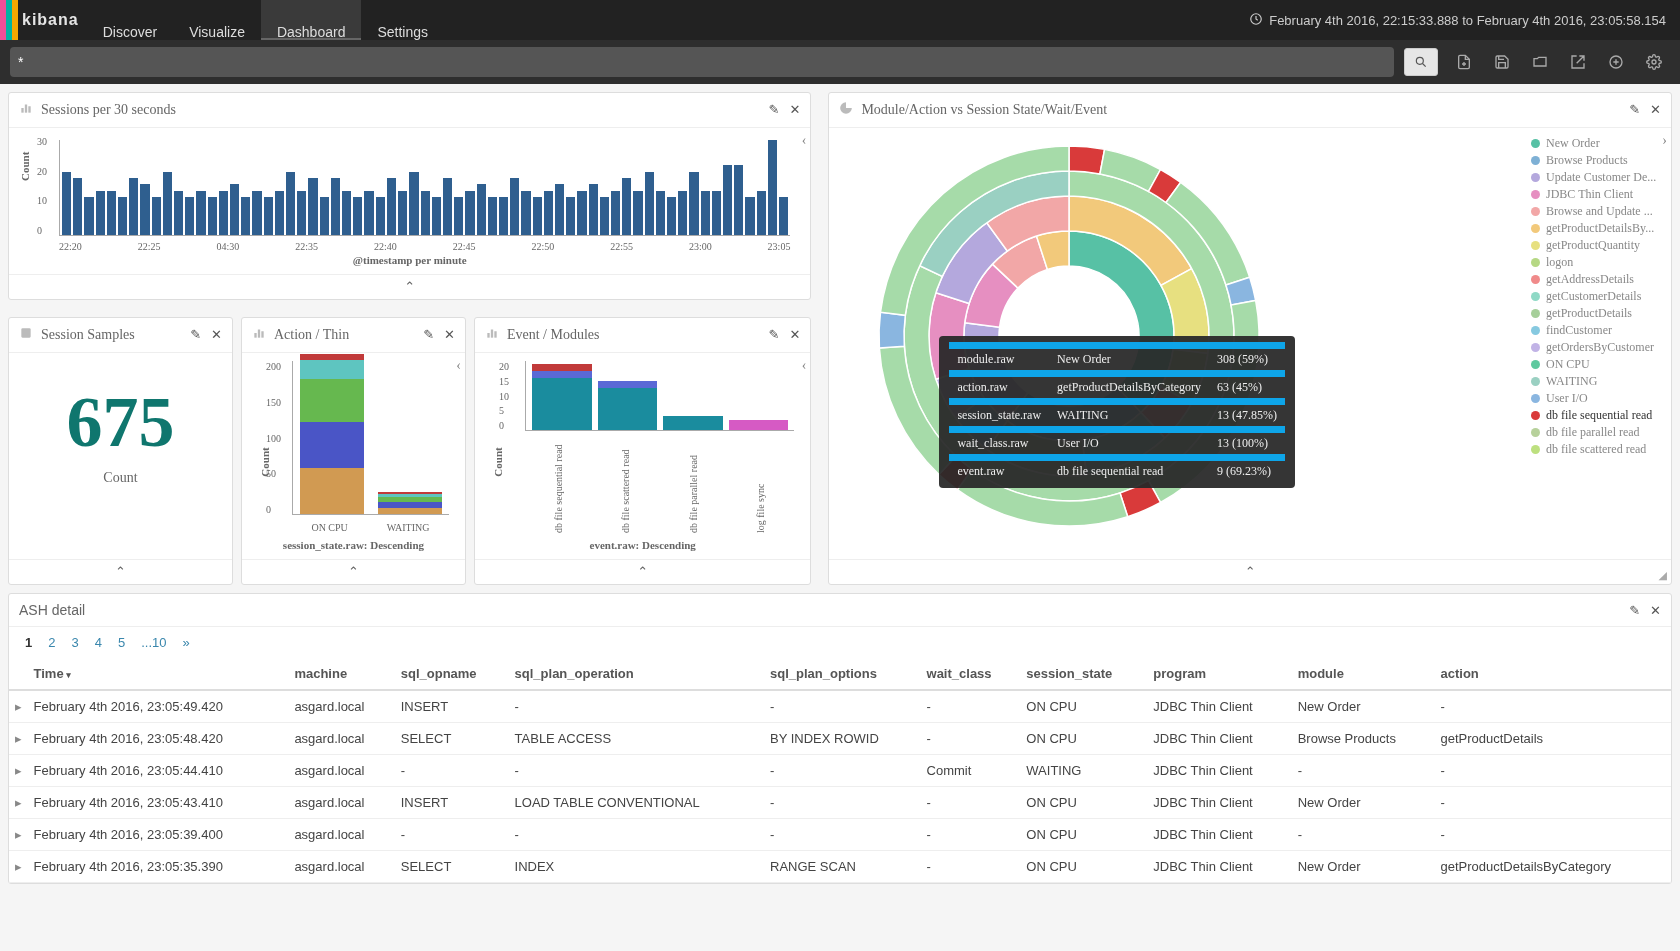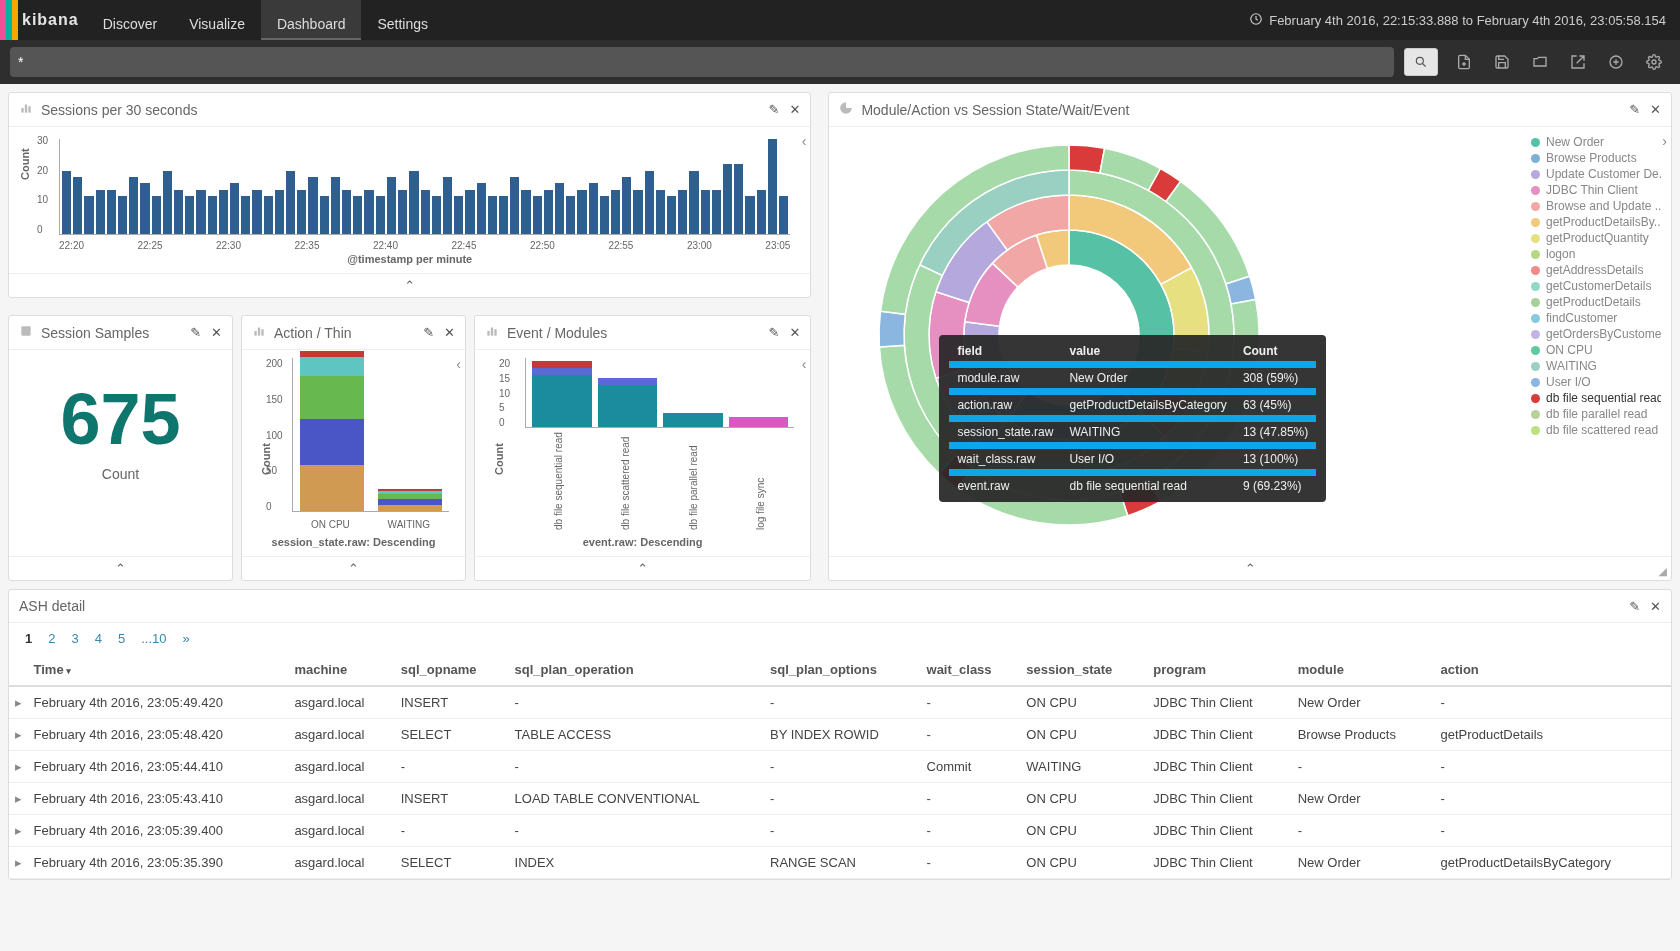--- a/index.html
+++ b/index.html
@@ -3,41 +3,41 @@
 <meta charset="utf-8">
 <style>
 * { box-sizing: border-box; margin: 0; padding: 0; }
 body { font-family: "Helvetica Neue", Arial, sans-serif; font-size: 13px; color: #333; background: #f5f5f5; width: 1680px; }
 .topnav { background: #222; color: #ccc; height: 40px; display: flex; align-items: center; }
 .logo { display: flex; align-items: center; height: 40px; padding-right: 8px; }
 .logo-stripes { display: flex; height: 40px; }
 .logo-stripes span { width: 6px; height: 40px; display: inline-block; }
 .logo-text { color: #e5e5e5; font-weight: bold; font-size: 16px; margin-left: 4px; letter-spacing: 1px; text-align: right; }
 .topnav-links { display: flex; height: 40px; }
-.topnav-links a { color: #ddd; text-decoration: none; padding: 4px 16px; line-height: 40px; font-size: 14px; }
+.topnav-links a { color: #ddd; text-decoration: none; padding: 12px 16px; line-height: 40px; font-size: 14px; }
 .topnav-links a.active { background: #3a3a3a; border-bottom: 2px solid #666; }
 .topnav-right { margin-left: auto; color: #ccc; padding: 0 14px; font-size: 13px; display: flex; align-items: center; gap: 6px; }
 .toolbar { background: #2e2e2e; height: 44px; display: flex; align-items: center; padding: 0 10px; gap: 10px; }
 .searchbox { flex: 1; display: flex; background: #555; border-radius: 4px; height: 30px; align-items: center; padding: 0 8px; }
 .searchbox input { flex: 1; background: transparent; border: none; color: #fff; outline: none; font-size: 14px; }
 .search-btn { background: #e6e6e6; border: 1px solid #ccc; border-radius: 3px; width: 34px; height: 28px; display: flex; align-items: center; justify-content: center; cursor: pointer; }
 .toolbar-icons { display: flex; gap: 6px; }
 .toolbar-icons .ticon { width: 32px; height: 28px; display: flex; align-items: center; justify-content: center; color: #aaa; cursor: pointer; border-radius: 3px; }
 .dash { padding: 8px; display: grid; grid-template-columns: 1fr 1fr; gap: 8px; }
 .panel { background: #fff; border: 1px solid #ddd; border-radius: 3px; position: relative; display: flex; flex-direction: column; }
 .panel-hdr { display: flex; align-items: center; padding: 8px 10px; border-bottom: 1px solid #eee; color: #777; }
 .panel-hdr .hicon { color: #bbb; margin-right: 8px; }
 .panel-hdr .title { font-size: 14px; color: #666; }
 .panel-hdr .ctrls { margin-left: auto; display: flex; gap: 10px; color: #555; }
 .panel-hdr .ctrls span { cursor: pointer; }
 .panel-body { padding: 8px 10px; position: relative; flex: 1; }
 .panel-foot { text-align: center; padding: 4px; border-top: 1px solid #eee; color: #666; cursor: pointer; }
 .panel .side-caret { position: absolute; top: 40px; right: 4px; color: #888; cursor: pointer; font-size: 14px; z-index: 5; }
 
-.row1 { display: grid; grid-template-columns: 1fr 1.05fr; gap: 17px; }
+.row1 { display: grid; grid-template-columns: 1fr 1.05fr; gap: 17px; font-family: Liberation Serif, serif; }
 
 .barchart { position: relative; height: 130px; }
 .bc-ylabel { position: absolute; left: 0; top: 50%; transform: rotate(-90deg) translateX(20px); transform-origin: left top; font-size: 11px; color: #666; font-weight: bold; }
 .bc-area { position: absolute; left: 40px; right: 10px; top: 4px; bottom: 30px; border-left: 1px solid #aaa; border-bottom: 1px solid #aaa; }
 .bc-bars { position: absolute; left: 0; right: 0; bottom: 0; top: 0; display: flex; align-items: flex-end; gap: 2px; padding: 0 2px; }
 .bc-bars .bar { flex: 1; background: #2f5f8f; }
 .bc-xaxis { position: absolute; left: 40px; right: 10px; bottom: 14px; display: flex; justify-content: space-between; font-size: 10px; color: #666; }
 .bc-xlabel { position: absolute; left: 0; right: 0; bottom: 0; text-align: center; font-size: 11px; color: #666; font-weight: bold; }
 .bc-yticks { position: absolute; left: 18px; top: 0; bottom: 30px; display: flex; flex-direction: column; justify-content: space-between; font-size: 10px; color: #666; }
 
@@ -254,21 +254,21 @@
                 <div class="bar" style="height: 73.3333%;"></div>
                 <div class="bar" style="height: 40%;"></div>
                 <div class="bar" style="height: 46.6667%;"></div>
                 <div class="bar" style="height: 100%;"></div>
                 <div class="bar" style="height: 40%;"></div>
               </div>
             </div>
           <div class="bc-xaxis" id="bc-xaxis">
               <span>22:20</span>
               <span>22:25</span>
-              <span>22:30</span>
+              <span>04:30</span>
               <span>22:35</span>
               <span>22:40</span>
               <span>22:45</span>
               <span>22:50</span>
               <span>22:55</span>
               <span>23:00</span>
               <span>23:05</span>
             </div>
           <span class="bc-xlabel">@timestamp per minute</span>
         </div>
@@ -398,25 +398,20 @@
               </div>
               <div class="li">
                 <span class="dot" style="background: rgb(189, 224, 127);"></span>
                 <span>db file scattered read</span>
               </div>
             </div>
           <div class="sb-tooltip" id="sb-tooltip">
               <table>
                 <tbody>
                   <tr>
-                    <th>field</th>
-                    <th>value</th>
-                    <th>Count</th>
-                  </tr>
-                  <tr>
                     <td>module.raw</td>
                     <td>New Order</td>
                     <td>308 (59%)</td>
                   </tr>
                   <tr>
                     <td>action.raw</td>
                     <td>getProductDetailsByCategory</td>
                     <td>63 (45%)</td>
                   </tr>
                   <tr>

